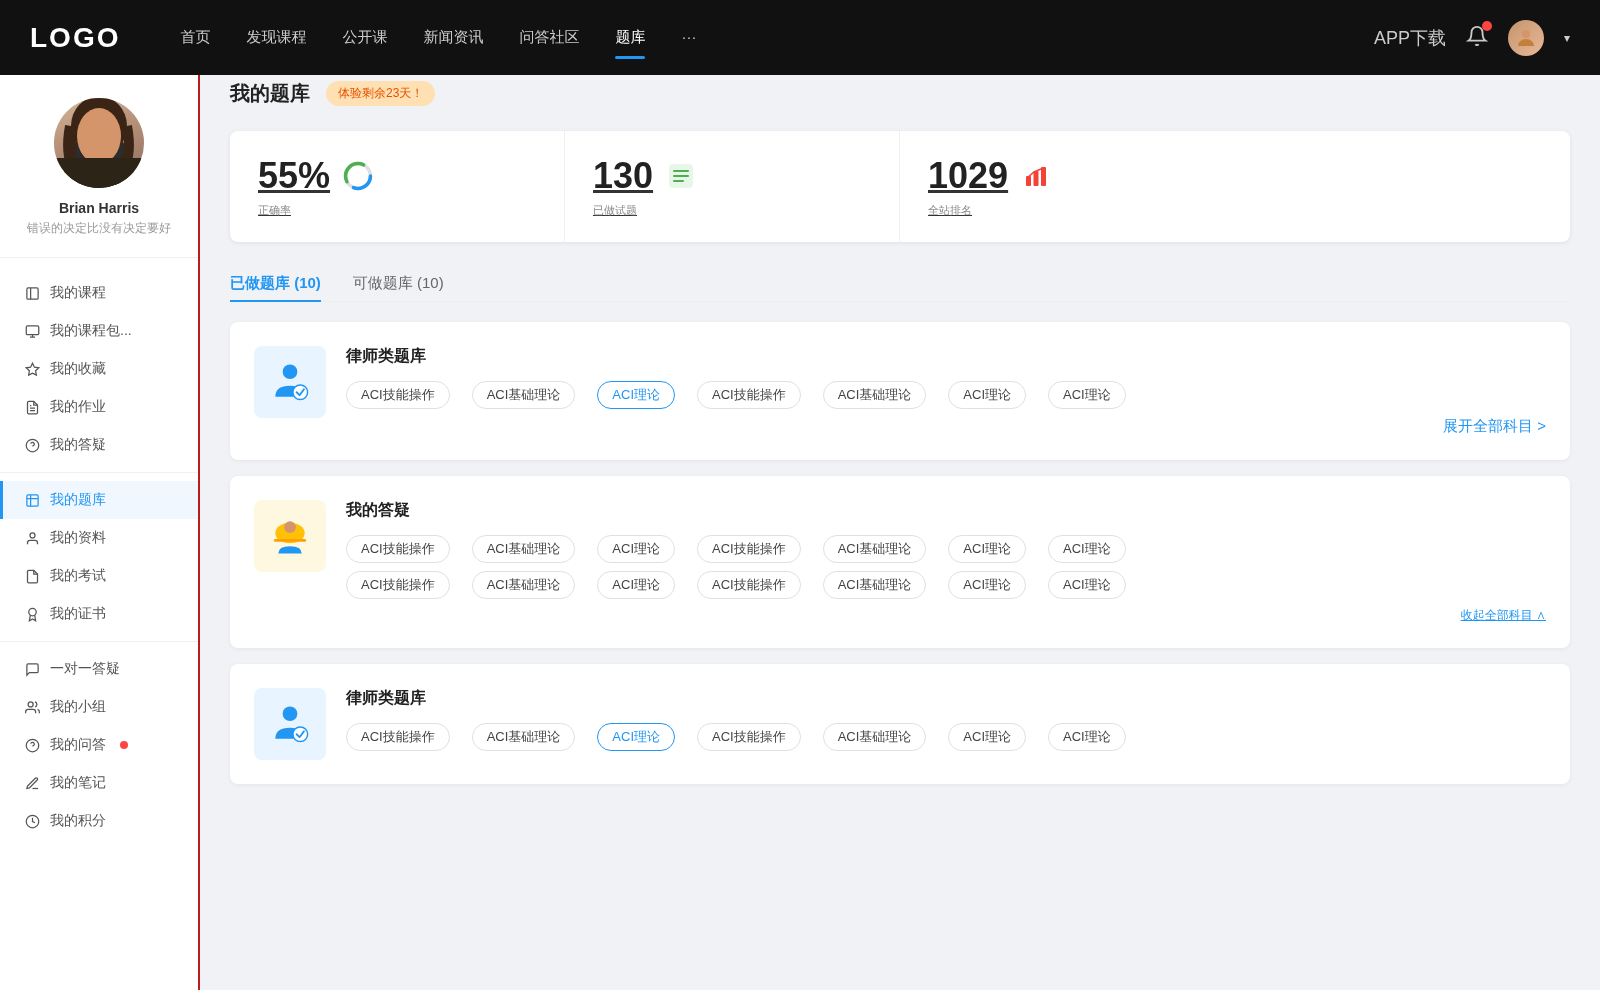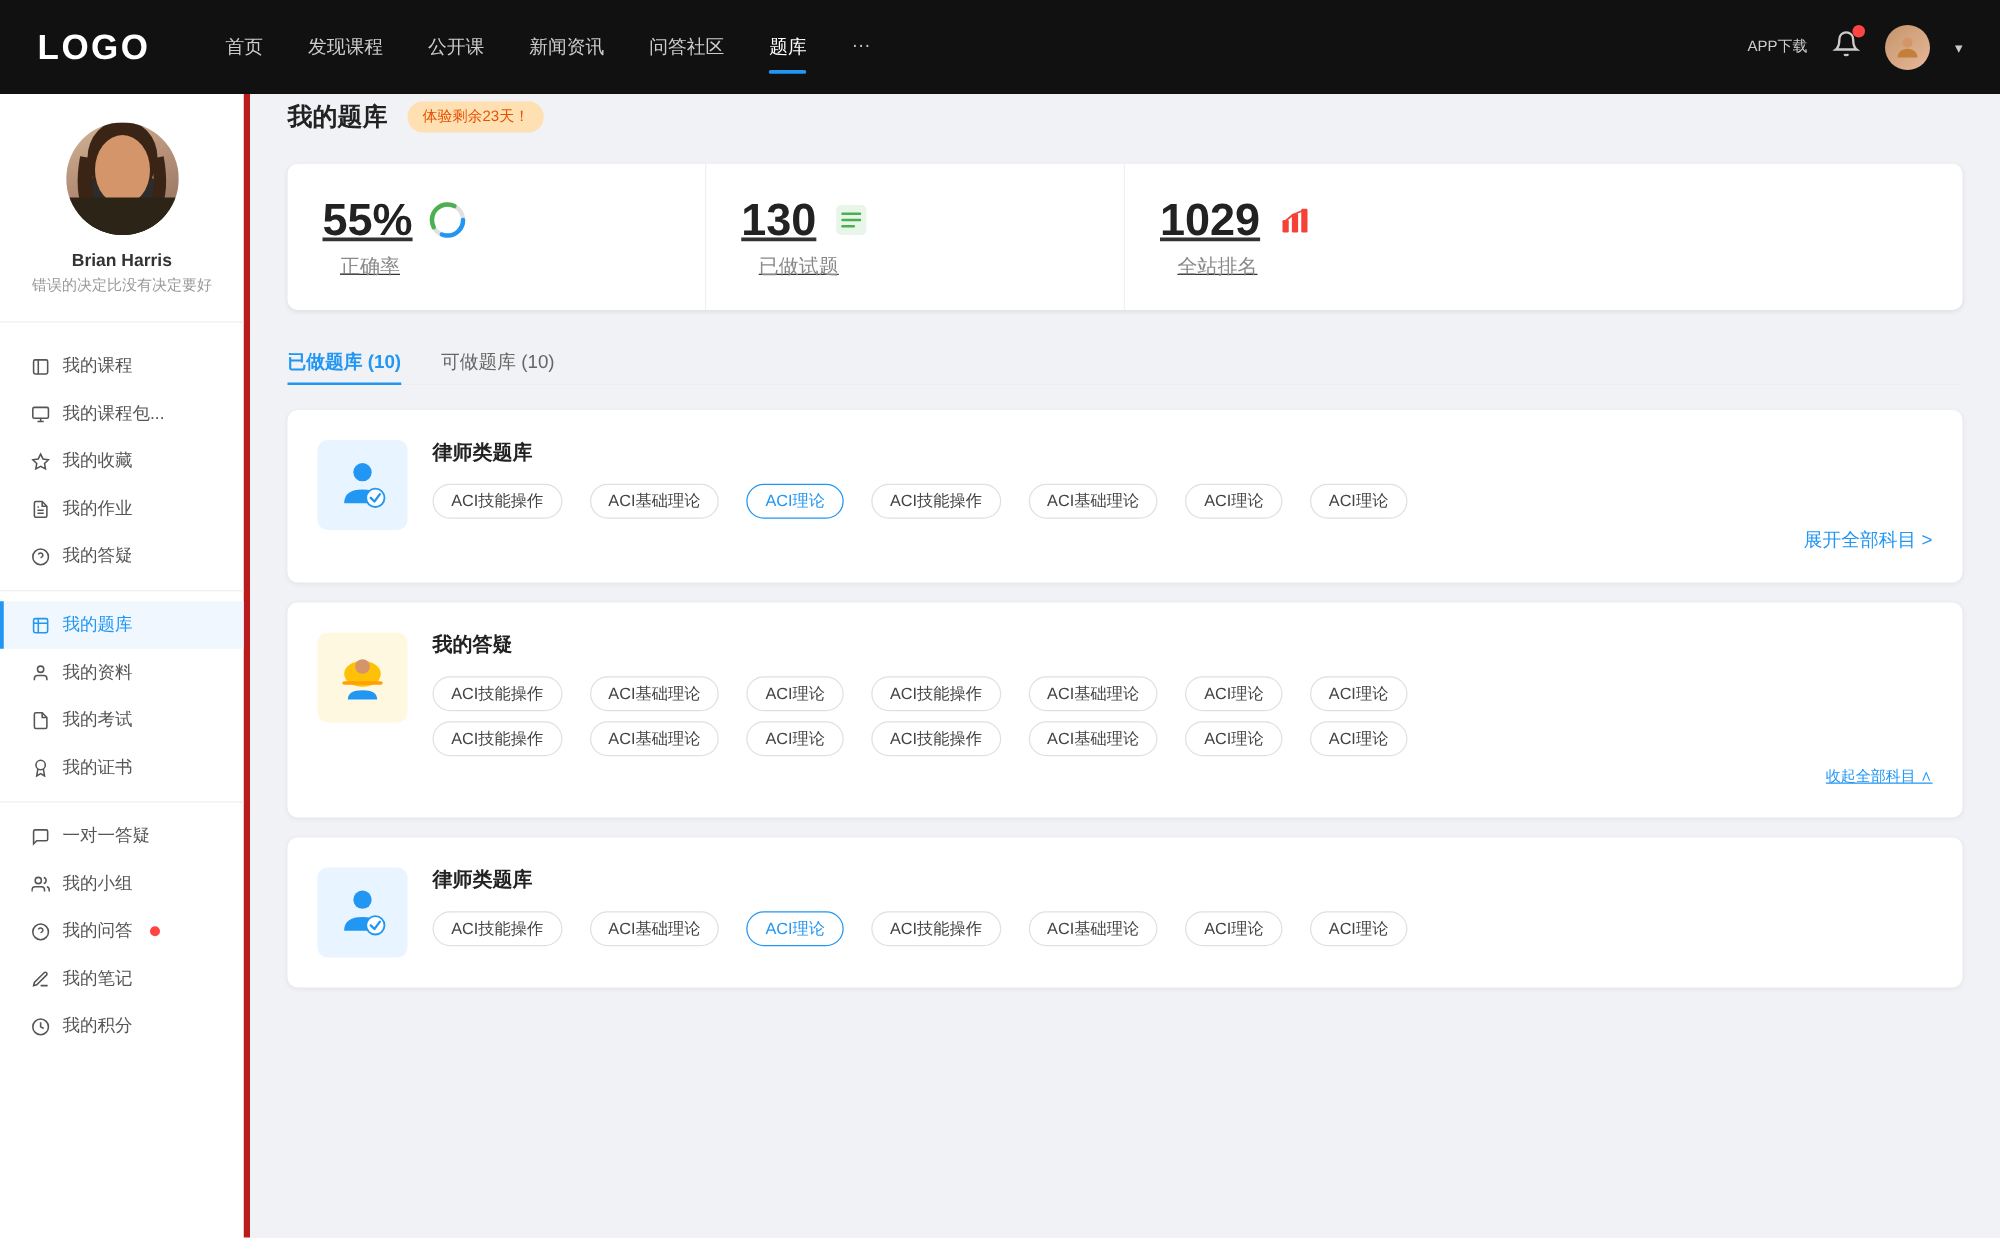--- a/index.html
+++ b/index.html
@@ -47,21 +47,21 @@
       background: #2196F3;
       border-radius: 2px;
     }
     .header-right {
       display: flex;
       align-items: center;
       gap: 20px;
     }
     .header-app-download {
       color: #ccc;
-      font-size: 12px;
+      font-size: 18px;
       cursor: pointer;
     }
     .header-bell {
       position: relative;
       cursor: pointer;
     }
     .bell-badge {
       position: absolute;
       top: -4px; right: -4px;
       width: 10px; height: 10px;
@@ -88,21 +88,21 @@
     .page-wrapper {
       margin-top: 60px;
       display: flex;
       min-height: calc(100vh - 60px);
     }
 
     
     .sidebar {
       width: 200px;
       background: #fff;
-      border-right: 5px solid #b91c1c;
+      border-right: 2px solid #b91c1c;
       padding: 38px 0 20px;
       flex-shrink: 0;
       position: fixed;
       top: 60px;
       bottom: 0;
       left: 0;
       overflow-y: auto;
     }
     .sidebar-profile {
       display: flex;
@@ -262,23 +262,22 @@
       color: #222;
     }
     .stat-icon {
       width: 32px;
       height: 32px;
       display: flex;
       align-items: center;
       justify-content: center;
     }
     .stat-label {
-      font-size: 16px;
+      font-size: 11px;
       color: #888;
-      margin-left: 14px;
     }
 
     
     .donut-svg { width: 32px; height: 32px; }
 
     
     .tabs {
       display: flex;
       gap: 32px;
       border-bottom: 1px solid #eee;

